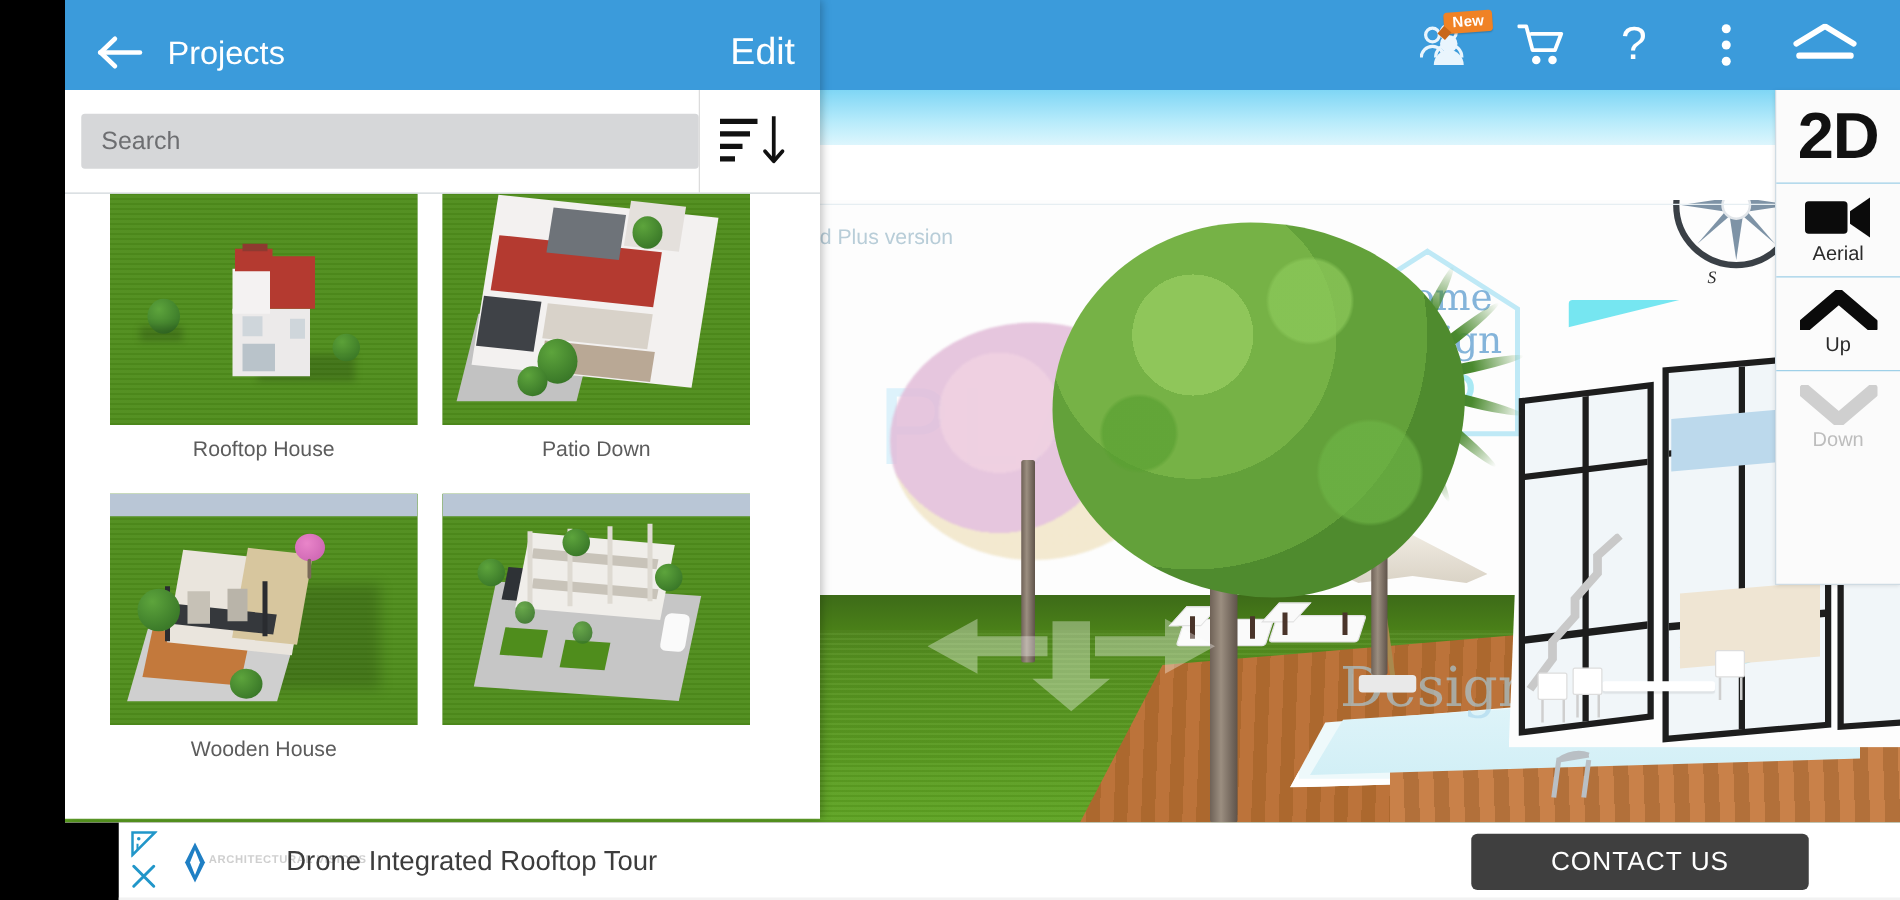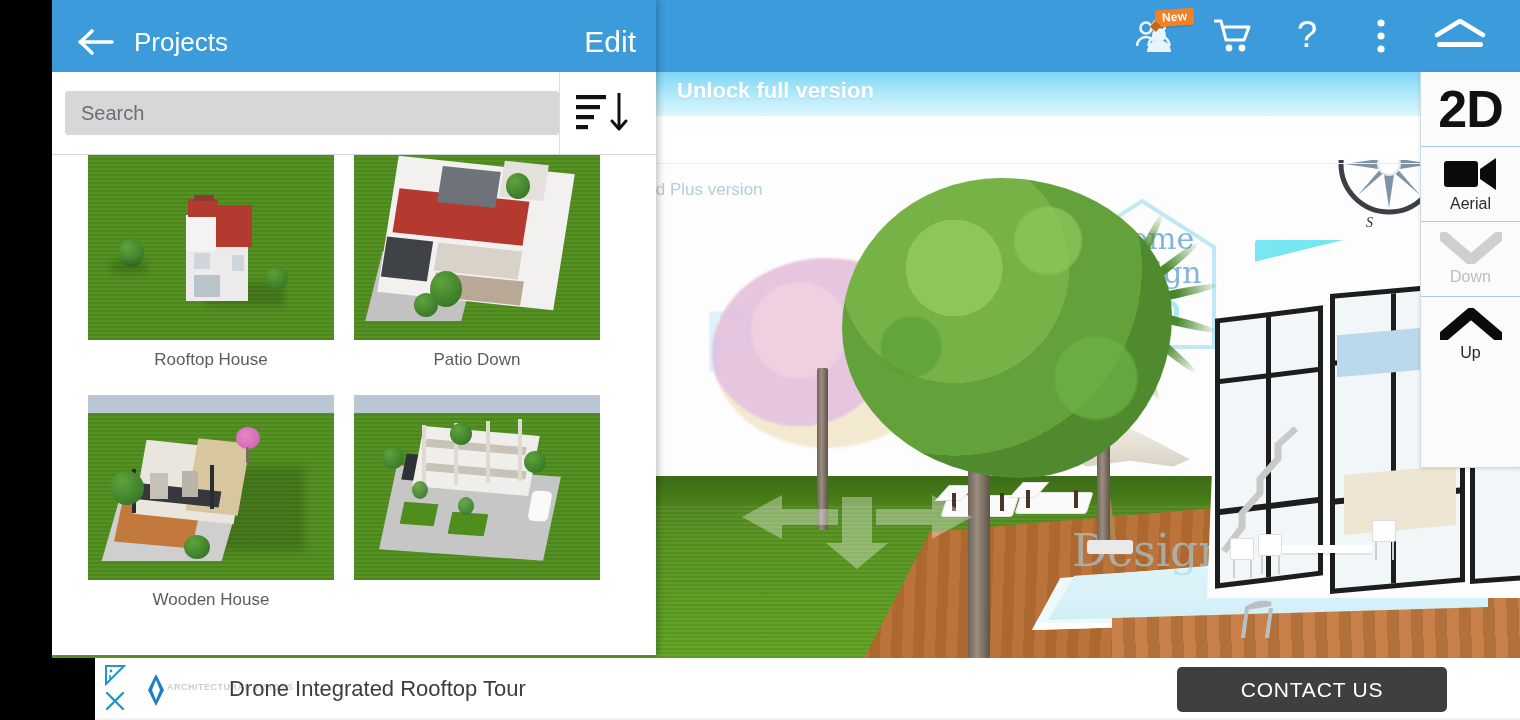--- a/index.html
+++ b/index.html
@@ -401,21 +401,20 @@
       </svg>
       <div class="compass-lbl" style="left:1347px; top:92px;">N</div>
       <div class="compass-lbl" style="left:1399px; top:160px;">E</div>
       <div class="compass-lbl" style="left:1314px; top:215px;">S</div>
       <div class="compass-lbl" style="left:1270px; top:135px;">W</div>
     </div>
 
     <div class="unlock-band"></div>
     <div class="white-strip"></div>
     <div class="thin-rule"></div>
-    <div class="unlock-text">Unlock full version</div>
     <div class="plus-text">ld Plus version</div>
 
     <div class="topbar">
       <div class="topbar-icons">
 
         <div class="tb-btn">
           <svg width="46" height="34" viewBox="0 0 46 34">
             <g fill="none" stroke="#e9f5fd" stroke-width="2.6">
               <circle cx="10" cy="9" r="5.5"></circle>
               <path d="M1 27 a9 9 0 0 1 18 0"></path>
@@ -468,29 +467,29 @@
       </div>
       <div class="tp-item">
         <svg width="56" height="36" viewBox="0 0 56 36">
           <rect x="1" y="6" width="34" height="26" rx="3" fill="#0b0b0b"></rect>
           <polygon points="37,14 53,3 53,35 37,24" fill="#0b0b0b"></polygon>
         </svg>
         <div class="tp-label">Aerial</div>
       </div>
       <div class="tp-item">
         <svg width="62" height="32" viewBox="0 0 62 32">
+          <path d="M4 28 L31 5 L58 28" fill="none" stroke="#0b0b0b" stroke-width="11" stroke-linecap="square" stroke-linejoin="miter"></path>
+        </svg>
+        <div class="tp-label">Up</div>
+      </div>
+      <div class="tp-item">
+        <svg width="62" height="32" viewBox="0 0 62 32">
           <path d="M4 5 L31 28 L58 5" fill="none" stroke="#cfcfcf" stroke-width="11" stroke-linecap="square" stroke-linejoin="miter"></path>
         </svg>
         <div class="tp-label dim">Down</div>
-      </div>
-      <div class="tp-item">
-        <svg width="62" height="32" viewBox="0 0 62 32">
-          <path d="M4 28 L31 5 L58 28" fill="none" stroke="#0b0b0b" stroke-width="11" stroke-linecap="square" stroke-linejoin="miter"></path>
-        </svg>
-        <div class="tp-label">Up</div>
       </div>
     </div>
 
   </div>
 
   <div class="projects">
 
     <div class="p-header">
       <div class="p-back">
         <svg width="38" height="28" viewBox="0 0 38 28">

